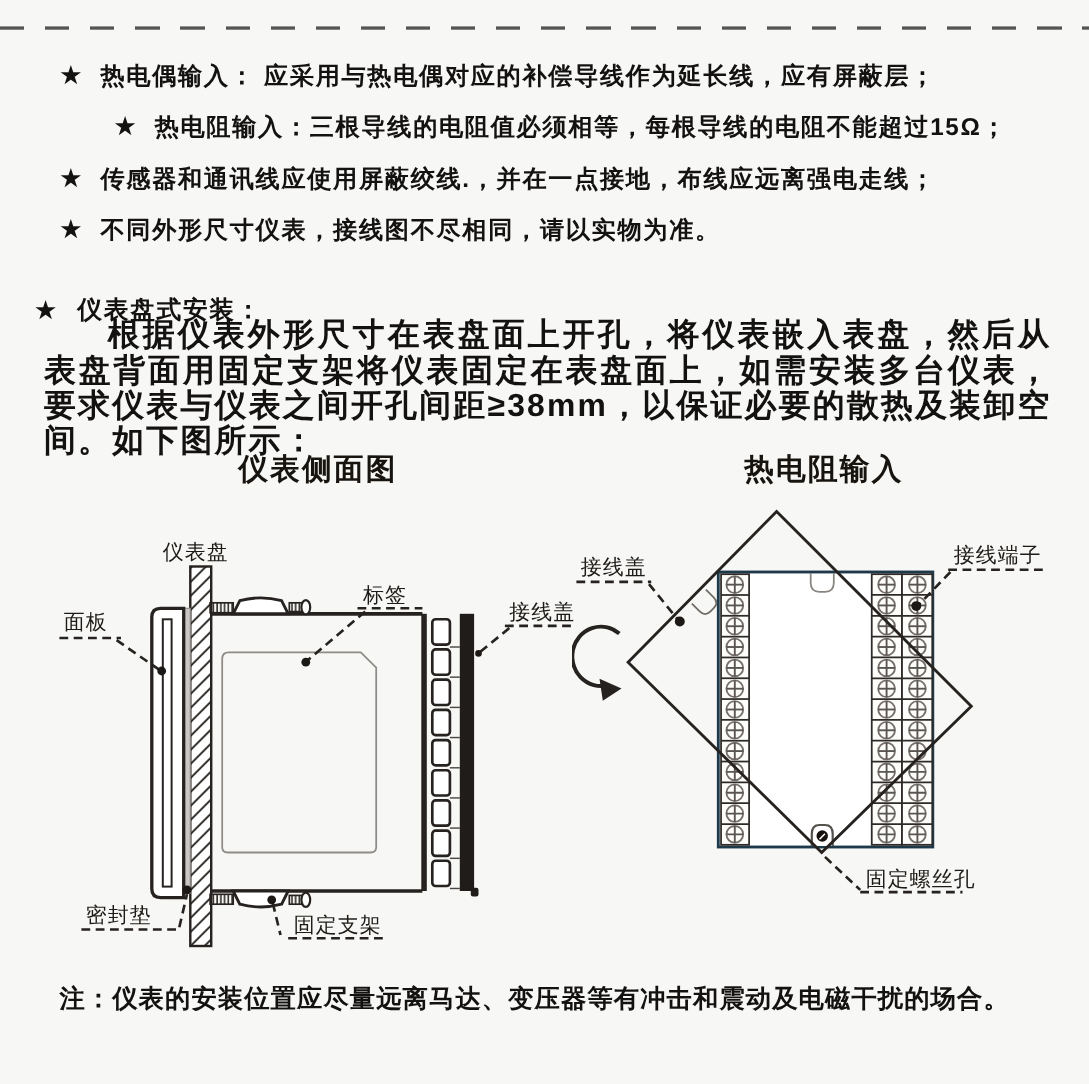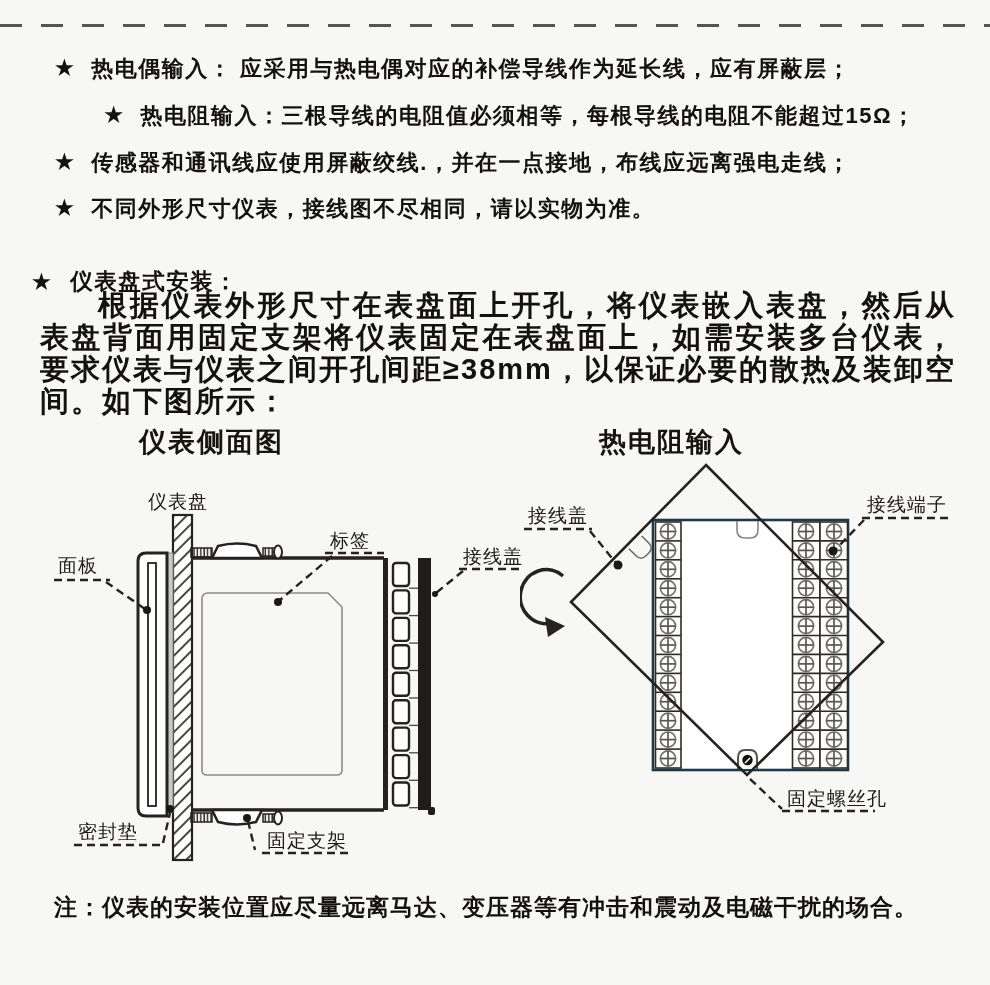--- a/index.html
+++ b/index.html
@@ -24,21 +24,21 @@
     position:absolute; left:32px; top:246px;
     font-size:22.5px; font-weight:bold; letter-spacing:1.5px;margin-top:20px;
   }
   .section-head .star{display:inline-block; margin-right:18px; font-size:21px;}
   .para{
     position:absolute; left:40px; top:289px; width:916px;
     font-size:29px; font-weight:bold; letter-spacing:2px;
     line-height:32px; text-indent:2em; text-align:justify; margin:0;
   }
   .diagram-title{
-    position:absolute; top:424px; width:300px; text-align:left;
+    position:absolute; top:408px; width:300px; text-align:center;
     font-family:"Liberation Serif", serif; font-weight:bold;
     font-size:27px; letter-spacing:2px; color:#17130f;
   }
   .dt-side{left:139px;} .dt-back{left:599px;}
   .svg-abs{position:absolute;}
   .svg-side{left:40px; top:470px;}
   .svg-back{left:520px; top:460px;}
   .note{
     position:absolute; left:54px; top:892px; width:910px;
     font-size:23px; font-weight:bold; letter-spacing:1px; white-space:nowrap;

